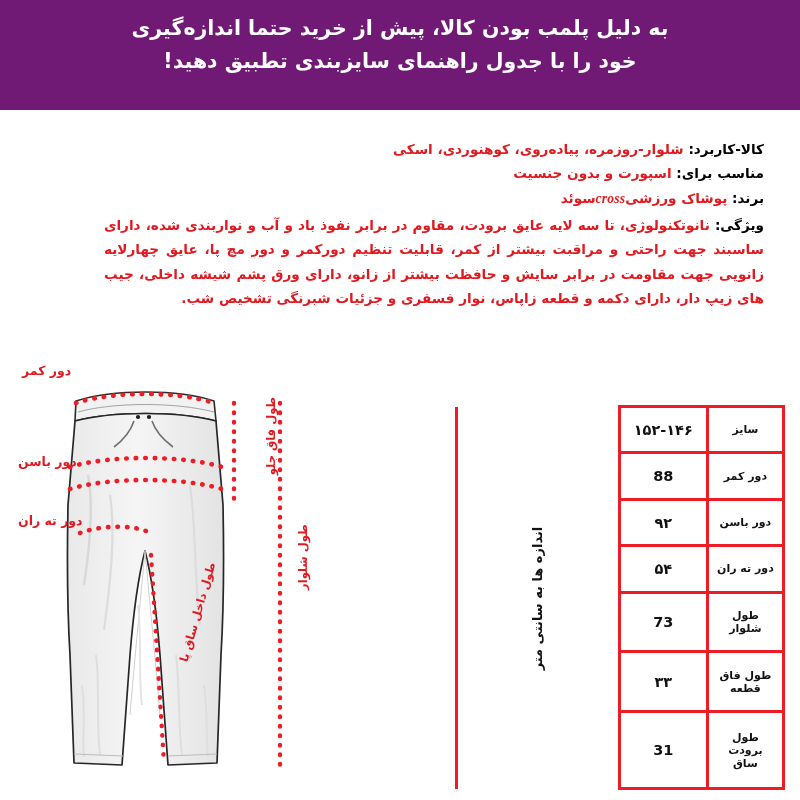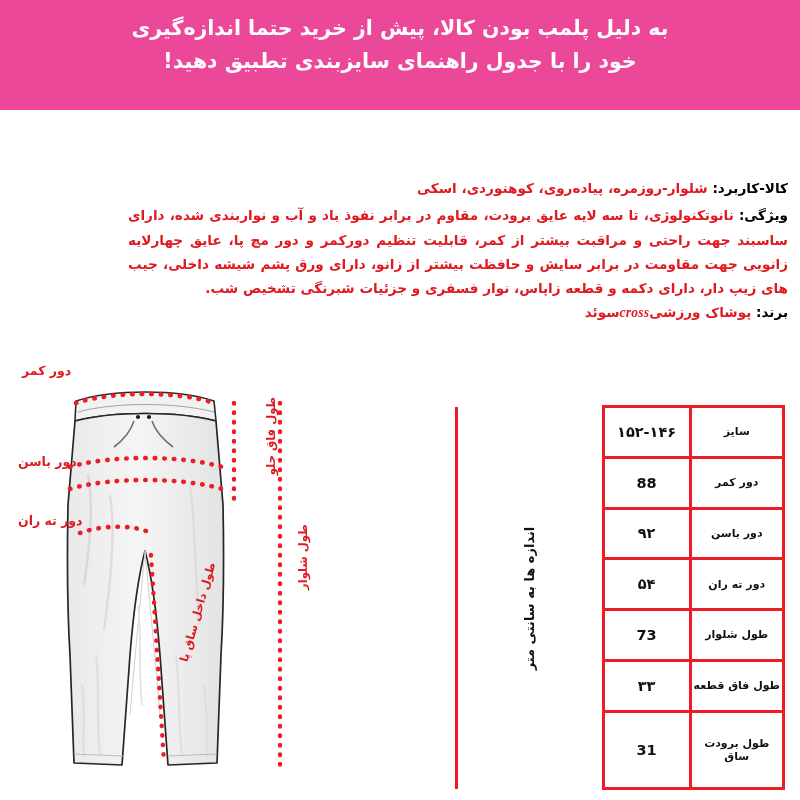--- a/index.html
+++ b/index.html
@@ -21,50 +21,49 @@
     height: 800px;
   }
 
   
   .banner {
     position: absolute;
     left: 0;
     top: 0;
     width: 800px;
     height: 110px;
-    background: #ec4899;
+    background: #701a75;
     color: #ffffff;
     display: flex;
     align-items: center;
     justify-content: center;
     text-align: center;
     box-sizing: border-box;
     padding: 4px 40px 24px 40px;
   }
   .banner-text {
     font-size: 20.5px;
     font-weight: bold;
     line-height: 1.62;
     direction: rtl;
     white-space: pre-line;
   }
 
   
   .specs {
     position: absolute;
-    right: 12px;
+    right: 36px;
     top: 138px;
     width: 660px;
     direction: rtl;
     text-align: right;
     color: #e01a20;
     font-size: 13.6px;
     line-height: 1.72;
     font-weight: bold;
-    margin-top: 39px;
   }
   .spec-row {
     margin-bottom: 1px;
   }
   .spec-label {
     color: #000000;
     font-weight: bold;
   }
   .spec-value {
     color: #e01a20;
@@ -137,21 +136,21 @@
     height: 385px;
     direction: rtl;
   }
   table.size-table td {
     border: 3px solid #ee1c25;
     text-align: center;
     vertical-align: middle;
     font-size: 14px;
     font-weight: bold;
     color: #111111;
-    padding: 0;
+    padding: 8px;
   }
   table.size-table td.head-col {
     width: 150px;
     font-size: 11px;
   }
   table.size-table td.val-col {
     width: 110px;
     font-size: 14.5px;
   }
   table.size-table td.side-col {
@@ -178,27 +177,31 @@
   <div class="banner">
     <div class="banner-text">به دلیل پلمب بودن کالا، پیش از خرید حتما اندازه‌گیری
 خود را با جدول راهنمای سایزبندی تطبیق دهید!</div>
   </div>
 
   <div class="specs">
     <div class="spec-row">
       <span class="spec-label">کالا-کاربرد:</span>
       <span class="spec-value">شلوار-روزمره، پیاده‌روی، کوهنوردی، اسکی</span>
     </div>
-    <div class="spec-row spec-features">
-      <span class="spec-label">ویژگی:</span>
-      <span class="spec-value">نانوتکنولوژی، تا سه لایه عایق برودت، مقاوم در برابر نفوذ باد و آب و نواربندی شده، دارای ساسبند جهت راحتی و مراقبت بیشتر از کمر، قابلیت تنظیم دورکمر و دور مچ پا، عایق چهارلایه زانویی جهت مقاومت در برابر سایش و حافظت بیشتر از زانو، دارای ورق پشم شیشه داخلی، جیب های زیپ دار، دارای دکمه و قطعه زاپاس، نوار فسفری و جزئیات شبرنگی تشخیص شب.</span>
+    <div class="spec-row">
+      <span class="spec-label">مناسب برای:</span>
+      <span class="spec-value">اسپورت و بدون جنسیت</span>
     </div>
     <div class="spec-row">
       <span class="spec-label">برند:</span>
       <span class="spec-value">پوشاک ورزشی</span><span class="spec-brand-latin">cross</span><span class="spec-value">سوئد</span>
+    </div>
+    <div class="spec-row spec-features">
+      <span class="spec-label">ویژگی:</span>
+      <span class="spec-value">نانوتکنولوژی، تا سه لایه عایق برودت، مقاوم در برابر نفوذ باد و آب و نواربندی شده، دارای ساسبند جهت راحتی و مراقبت بیشتر از کمر، قابلیت تنظیم دورکمر و دور مچ پا، عایق چهارلایه زانویی جهت مقاومت در برابر سایش و حافظت بیشتر از زانو، دارای ورق پشم شیشه داخلی، جیب های زیپ دار، دارای دکمه و قطعه زاپاس، نوار فسفری و جزئیات شبرنگی تشخیص شب.</span>
     </div>
   </div>
 
   <div class="illus">
     <svg class="pants-svg" width="340" height="430" viewBox="0 0 340 430">
       <defs>
         <linearGradient id="fabric" x1="0" y1="0" x2="1" y2="0">
           <stop offset="0%" stop-color="#e9e9e9"></stop>
           <stop offset="45%" stop-color="#f5f5f5"></stop>
           <stop offset="100%" stop-color="#e3e3e3"></stop>

